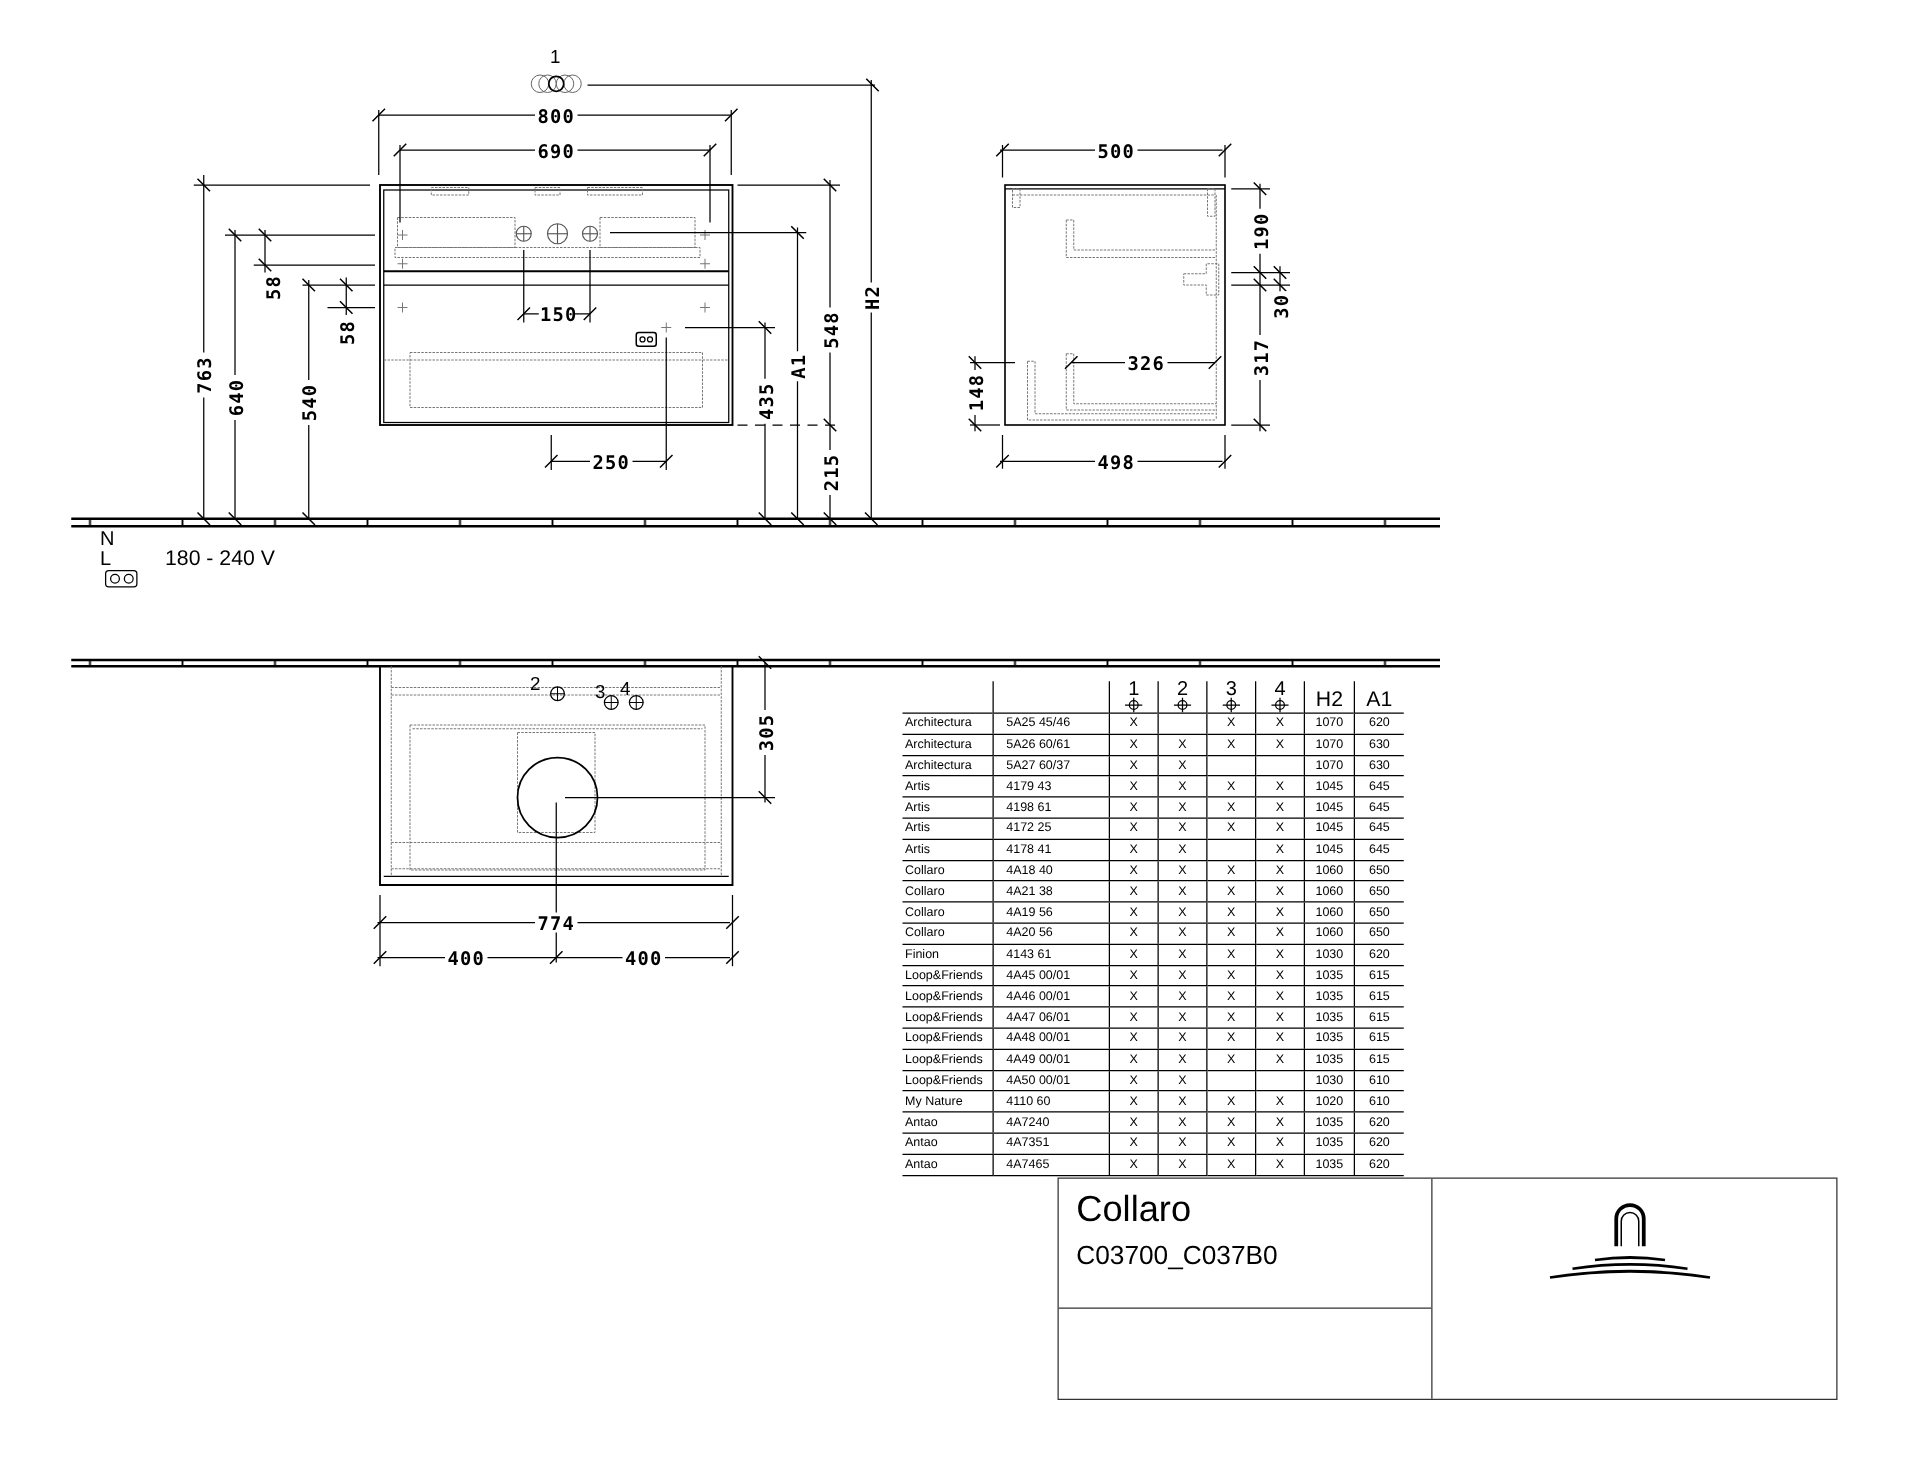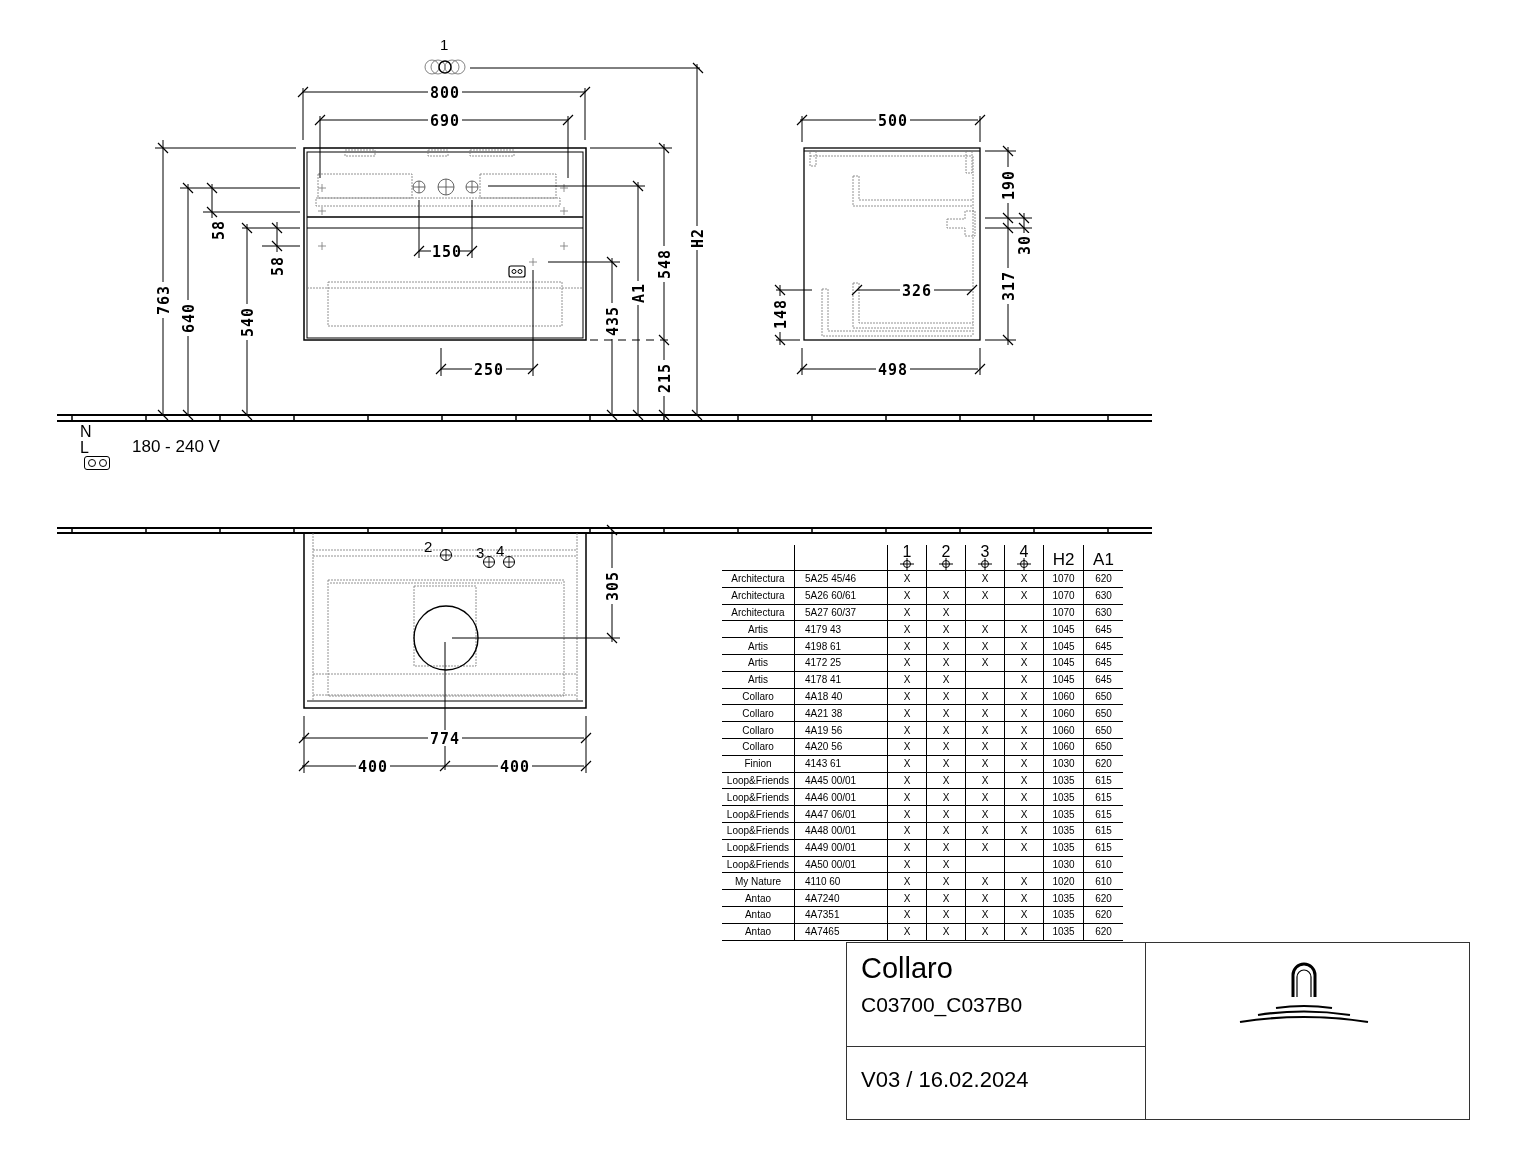--- a/index.html
+++ b/index.html
@@ -17,21 +17,21 @@
                   align-items: center; justify-content: center; gap: 3px; }
   .elec .socket i { width: 6px; height: 6px; border: 1px solid #000; border-radius: 50%; display: block; }
   .elec .volt { font-size: 17px; }
 
   
   .ctable { position: absolute; left: 722px; top: 545px; border-collapse: collapse; font-size: 10px; }
   .ctable th { font-weight: normal; height: 24px; vertical-align: bottom; padding: 0; }
   .ctable td { height: 15.8px; padding: 0 2px; white-space: nowrap; border-bottom: 1px solid #000; }
   .ctable th + th, .ctable td + td { border-left: 1px solid #000; }
   .ctable thead tr { border-bottom: 1px solid #000; }
-  .ctable .c-series { width: 68px; text-align: center; }
+  .ctable .c-series { width: 68px; }
   .ctable .c-art { width: 80px; padding-left: 10px; }
   .ctable .c-x { width: 34px; text-align: center; }
   .ctable .c-n { width: 35px; text-align: center; }
   .ctable th.hn { font-size: 17px; text-align: center; }
   .ctable th .hx { display: flex; flex-direction: column; align-items: center; line-height: 13px; font-size: 16px; }
   .ctable th .hx svg { display: block; }
 
   
   .tblock { position: absolute; left: 846px; top: 942px; width: 624px; height: 178px; border: 1.5px solid #333; box-sizing: border-box; display: flex; }
   .tblock .left { width: 298px; border-right: 1.5px solid #333; display: flex; flex-direction: column; }
@@ -622,15 +622,14 @@
       </tr>
     </tbody>
 </table>
 
 <div class="tblock">
   <div class="left">
     <div class="top">
       <div class="name">Collaro</div>
       <div class="code">C03700_C037B0</div>
     </div>
-    <div class="bot">V03 / 16.02.2024</div>
   </div>
 </div>
 
 </body></html>

